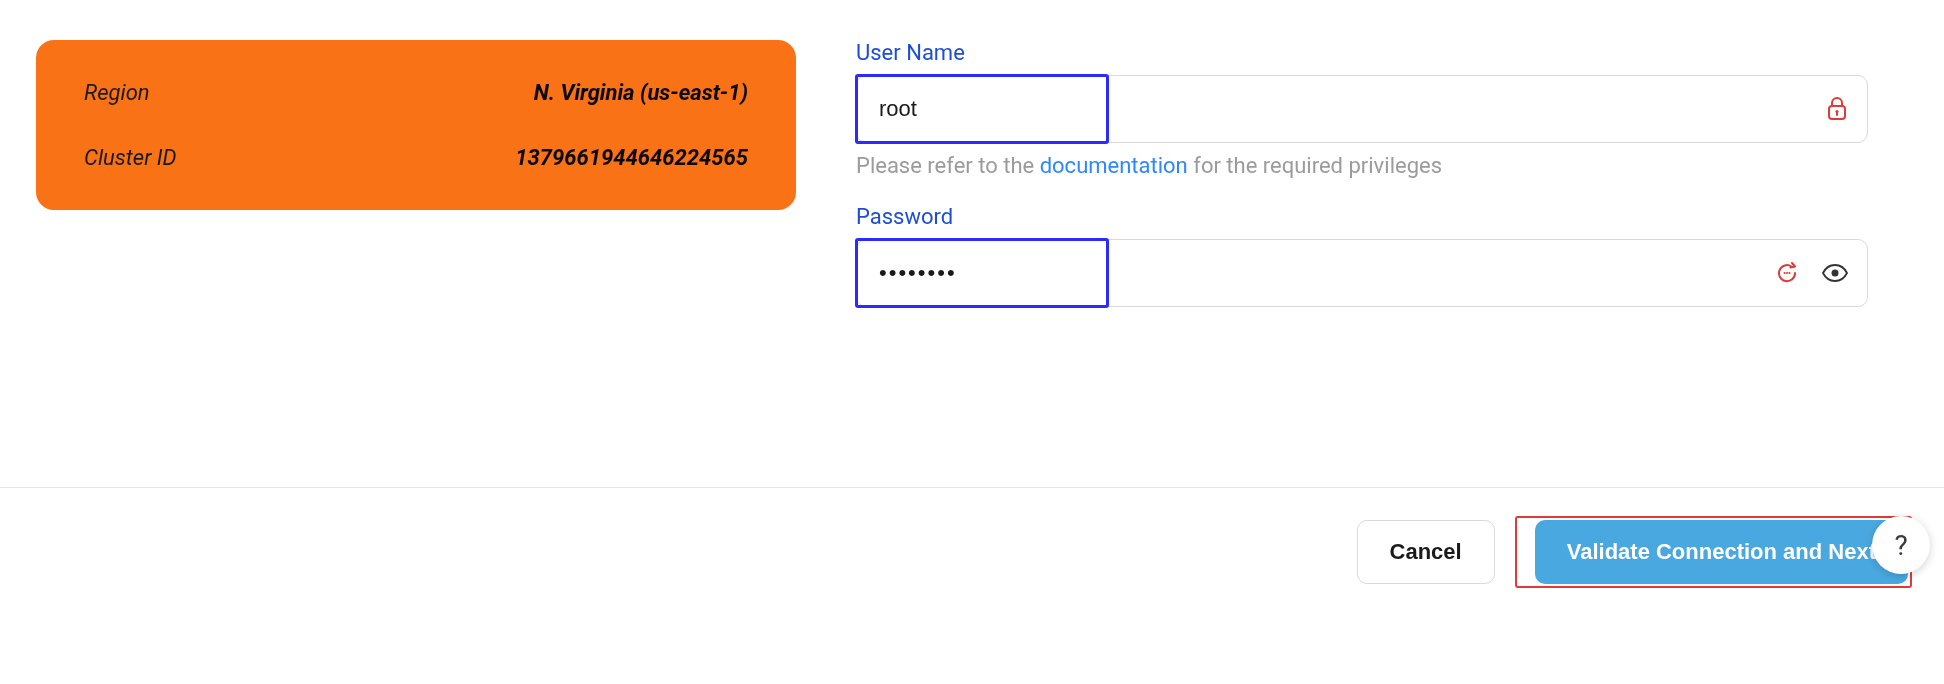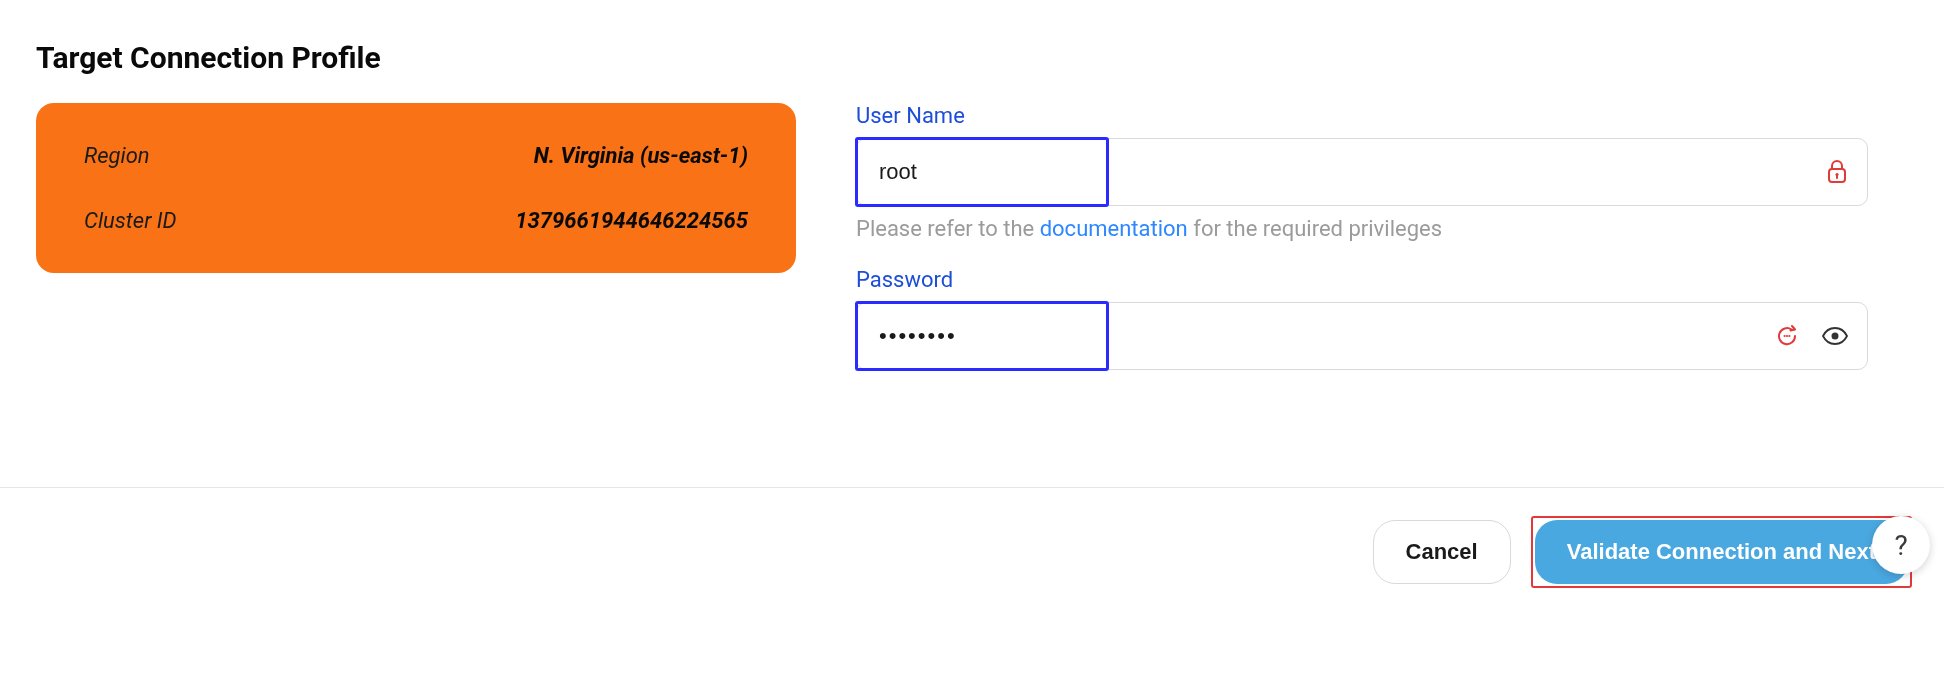--- a/index.html
+++ b/index.html
@@ -127,28 +127,29 @@
       border-top: 1px solid #e6e6e6;
       padding: 32px 36px 0 36px;
       display: flex;
       justify-content: flex-end;
       align-items: center;
       gap: 24px;
     }
     .btn {
       height: 64px;
       padding: 0 32px;
-      border-radius: 22px;
+      border-radius: 10px;
       font-size: 22px;
       font-weight: 600;
       cursor: pointer;
       border: none;
       display: inline-flex;
       align-items: center;
       justify-content: center;
+      margin-left: 16px;
     }
     .btn-cancel {
       background: #ffffff;
       border: 1px solid #d9d9d9;
       color: #1a1a1a;
     }
     .btn-primary {
       background: #4aa8e0;
       color: #ffffff;
       position: relative;
@@ -174,21 +175,20 @@
       justify-content: center;
       font-size: 28px;
       color: #3a3a3a;
       cursor: pointer;
     }
   </style>
 </head>
 <body>
 
 <div class="container">
-  <h1 class="page-title">Target Connection Profile</h1>
 
   <div class="content-row">
     <div class="info-card">
       <div class="info-row">
         <span class="info-label">Region</span>
         <span class="info-value">N. Virginia (us-east-1)</span>
       </div>
       <div class="info-row">
         <span class="info-label">Cluster ID</span>
         <span class="info-value">1379661944646224565</span>

